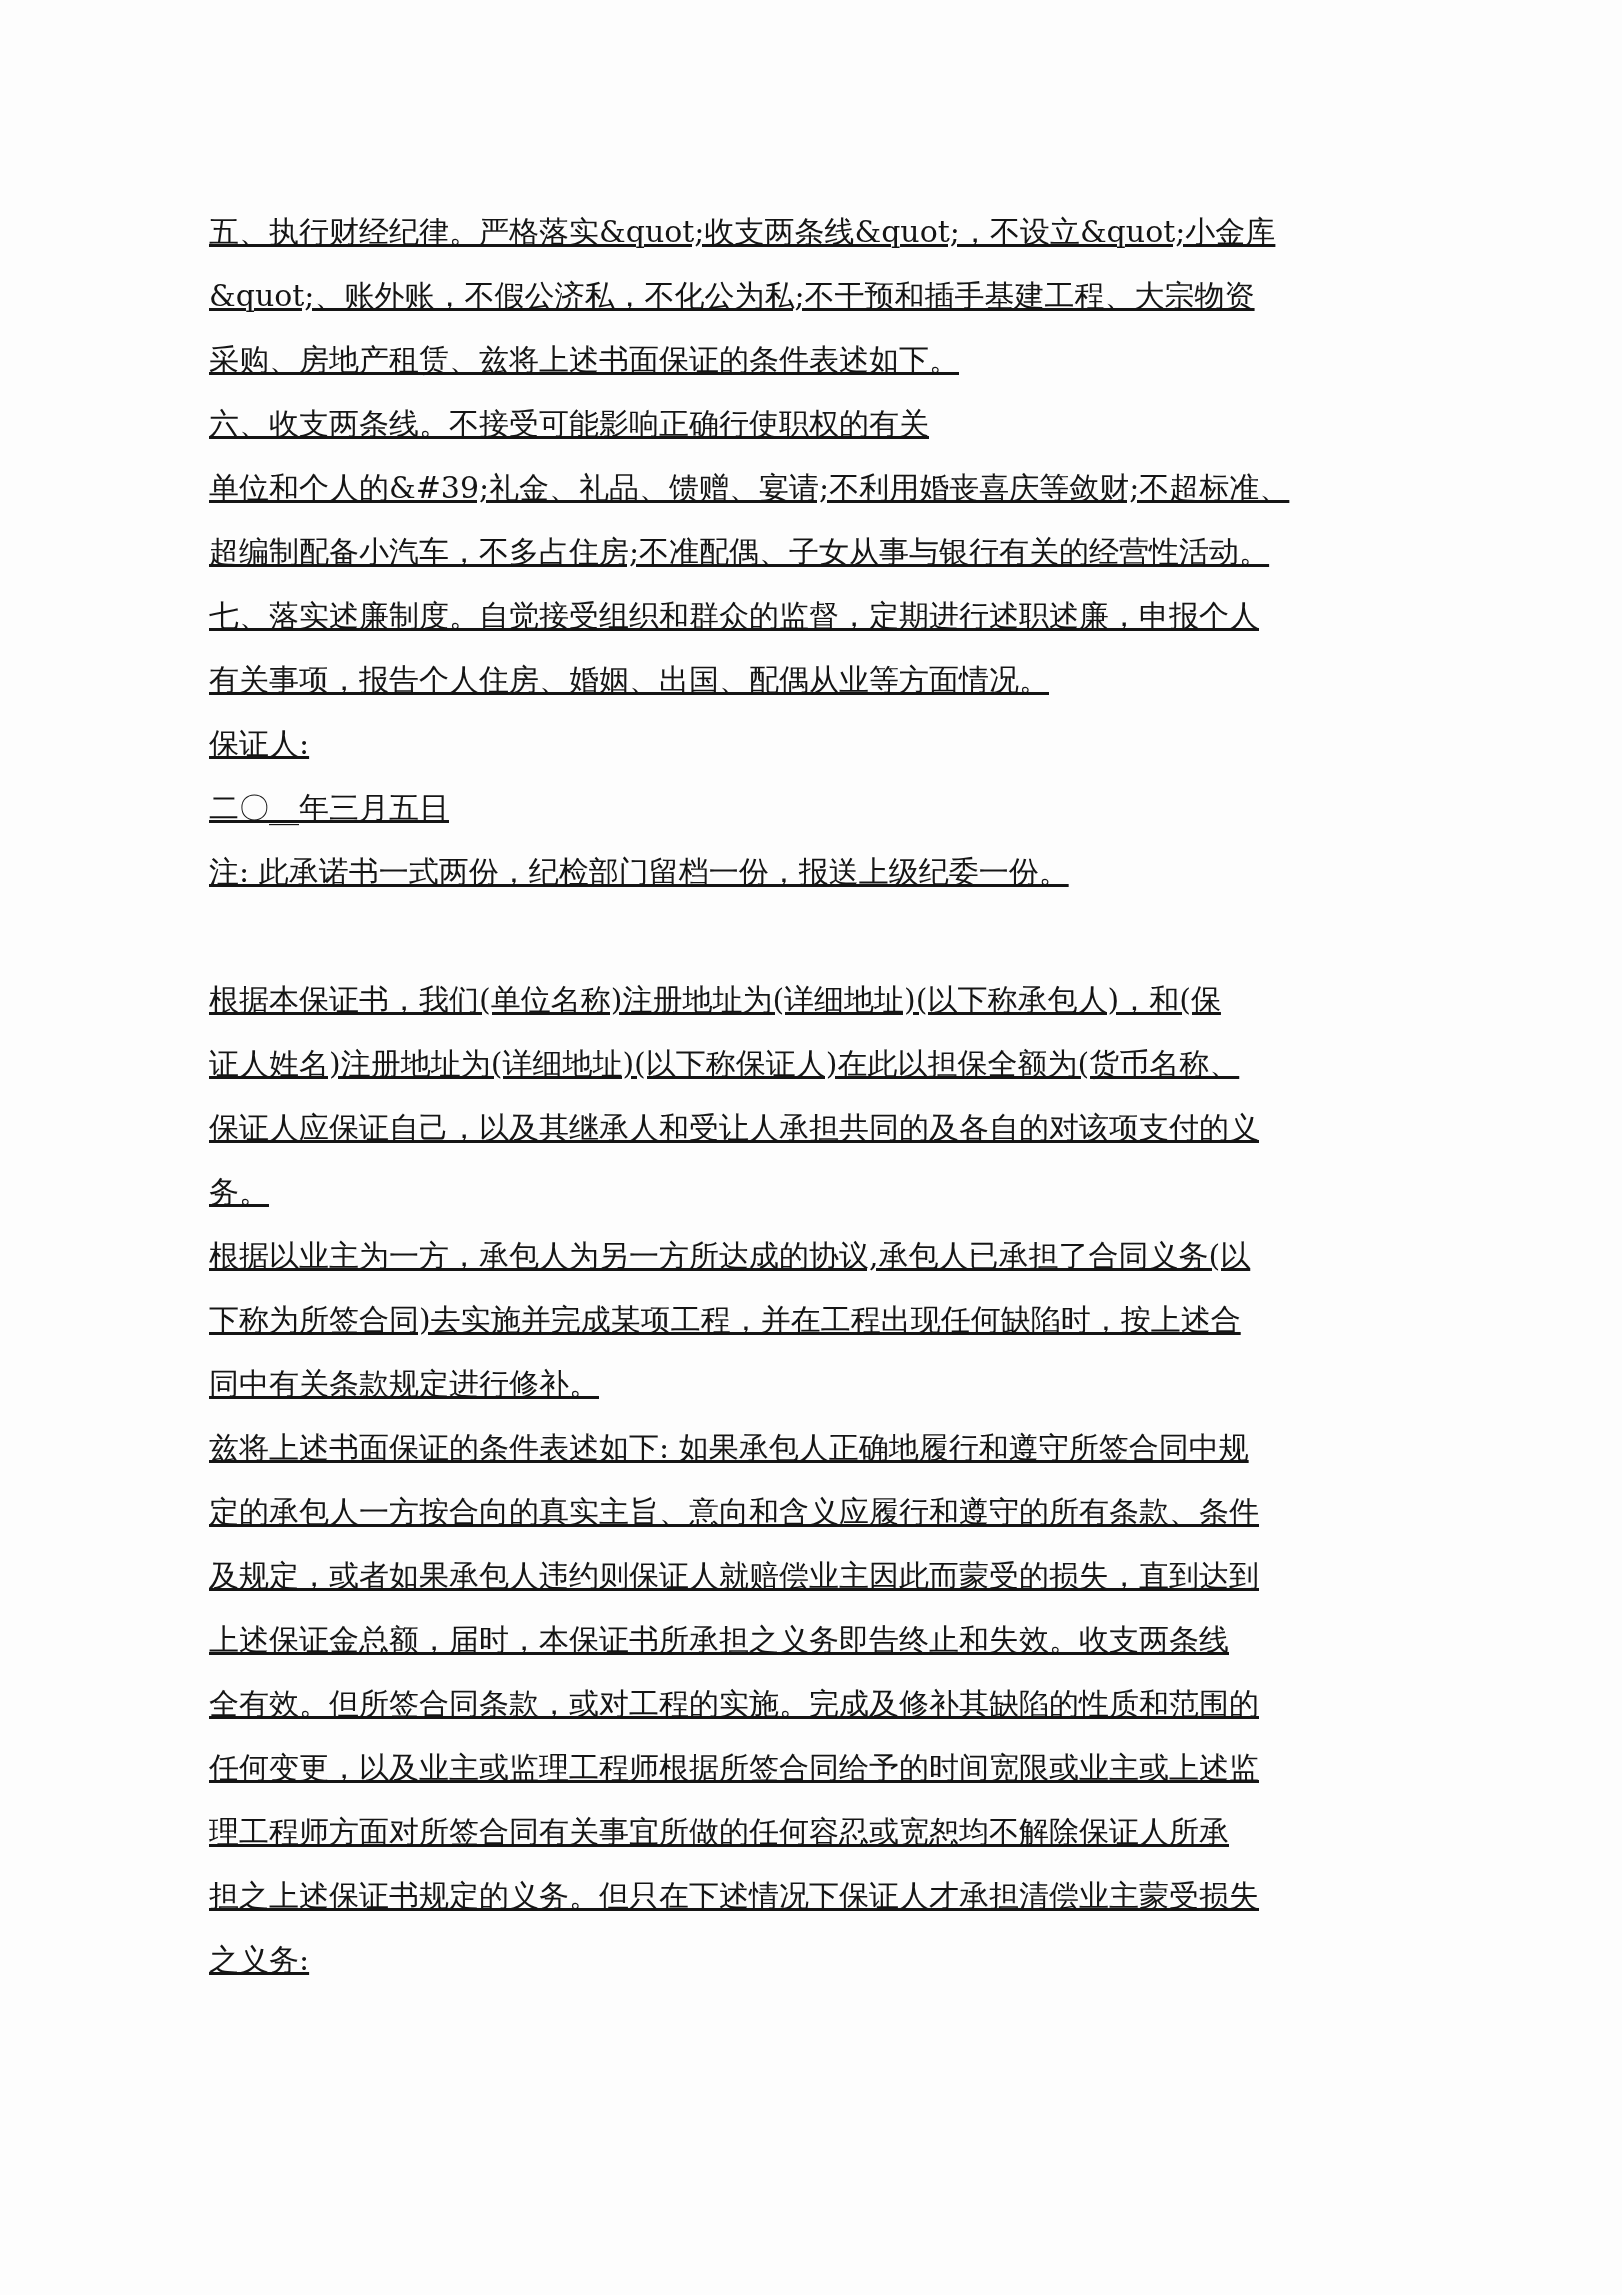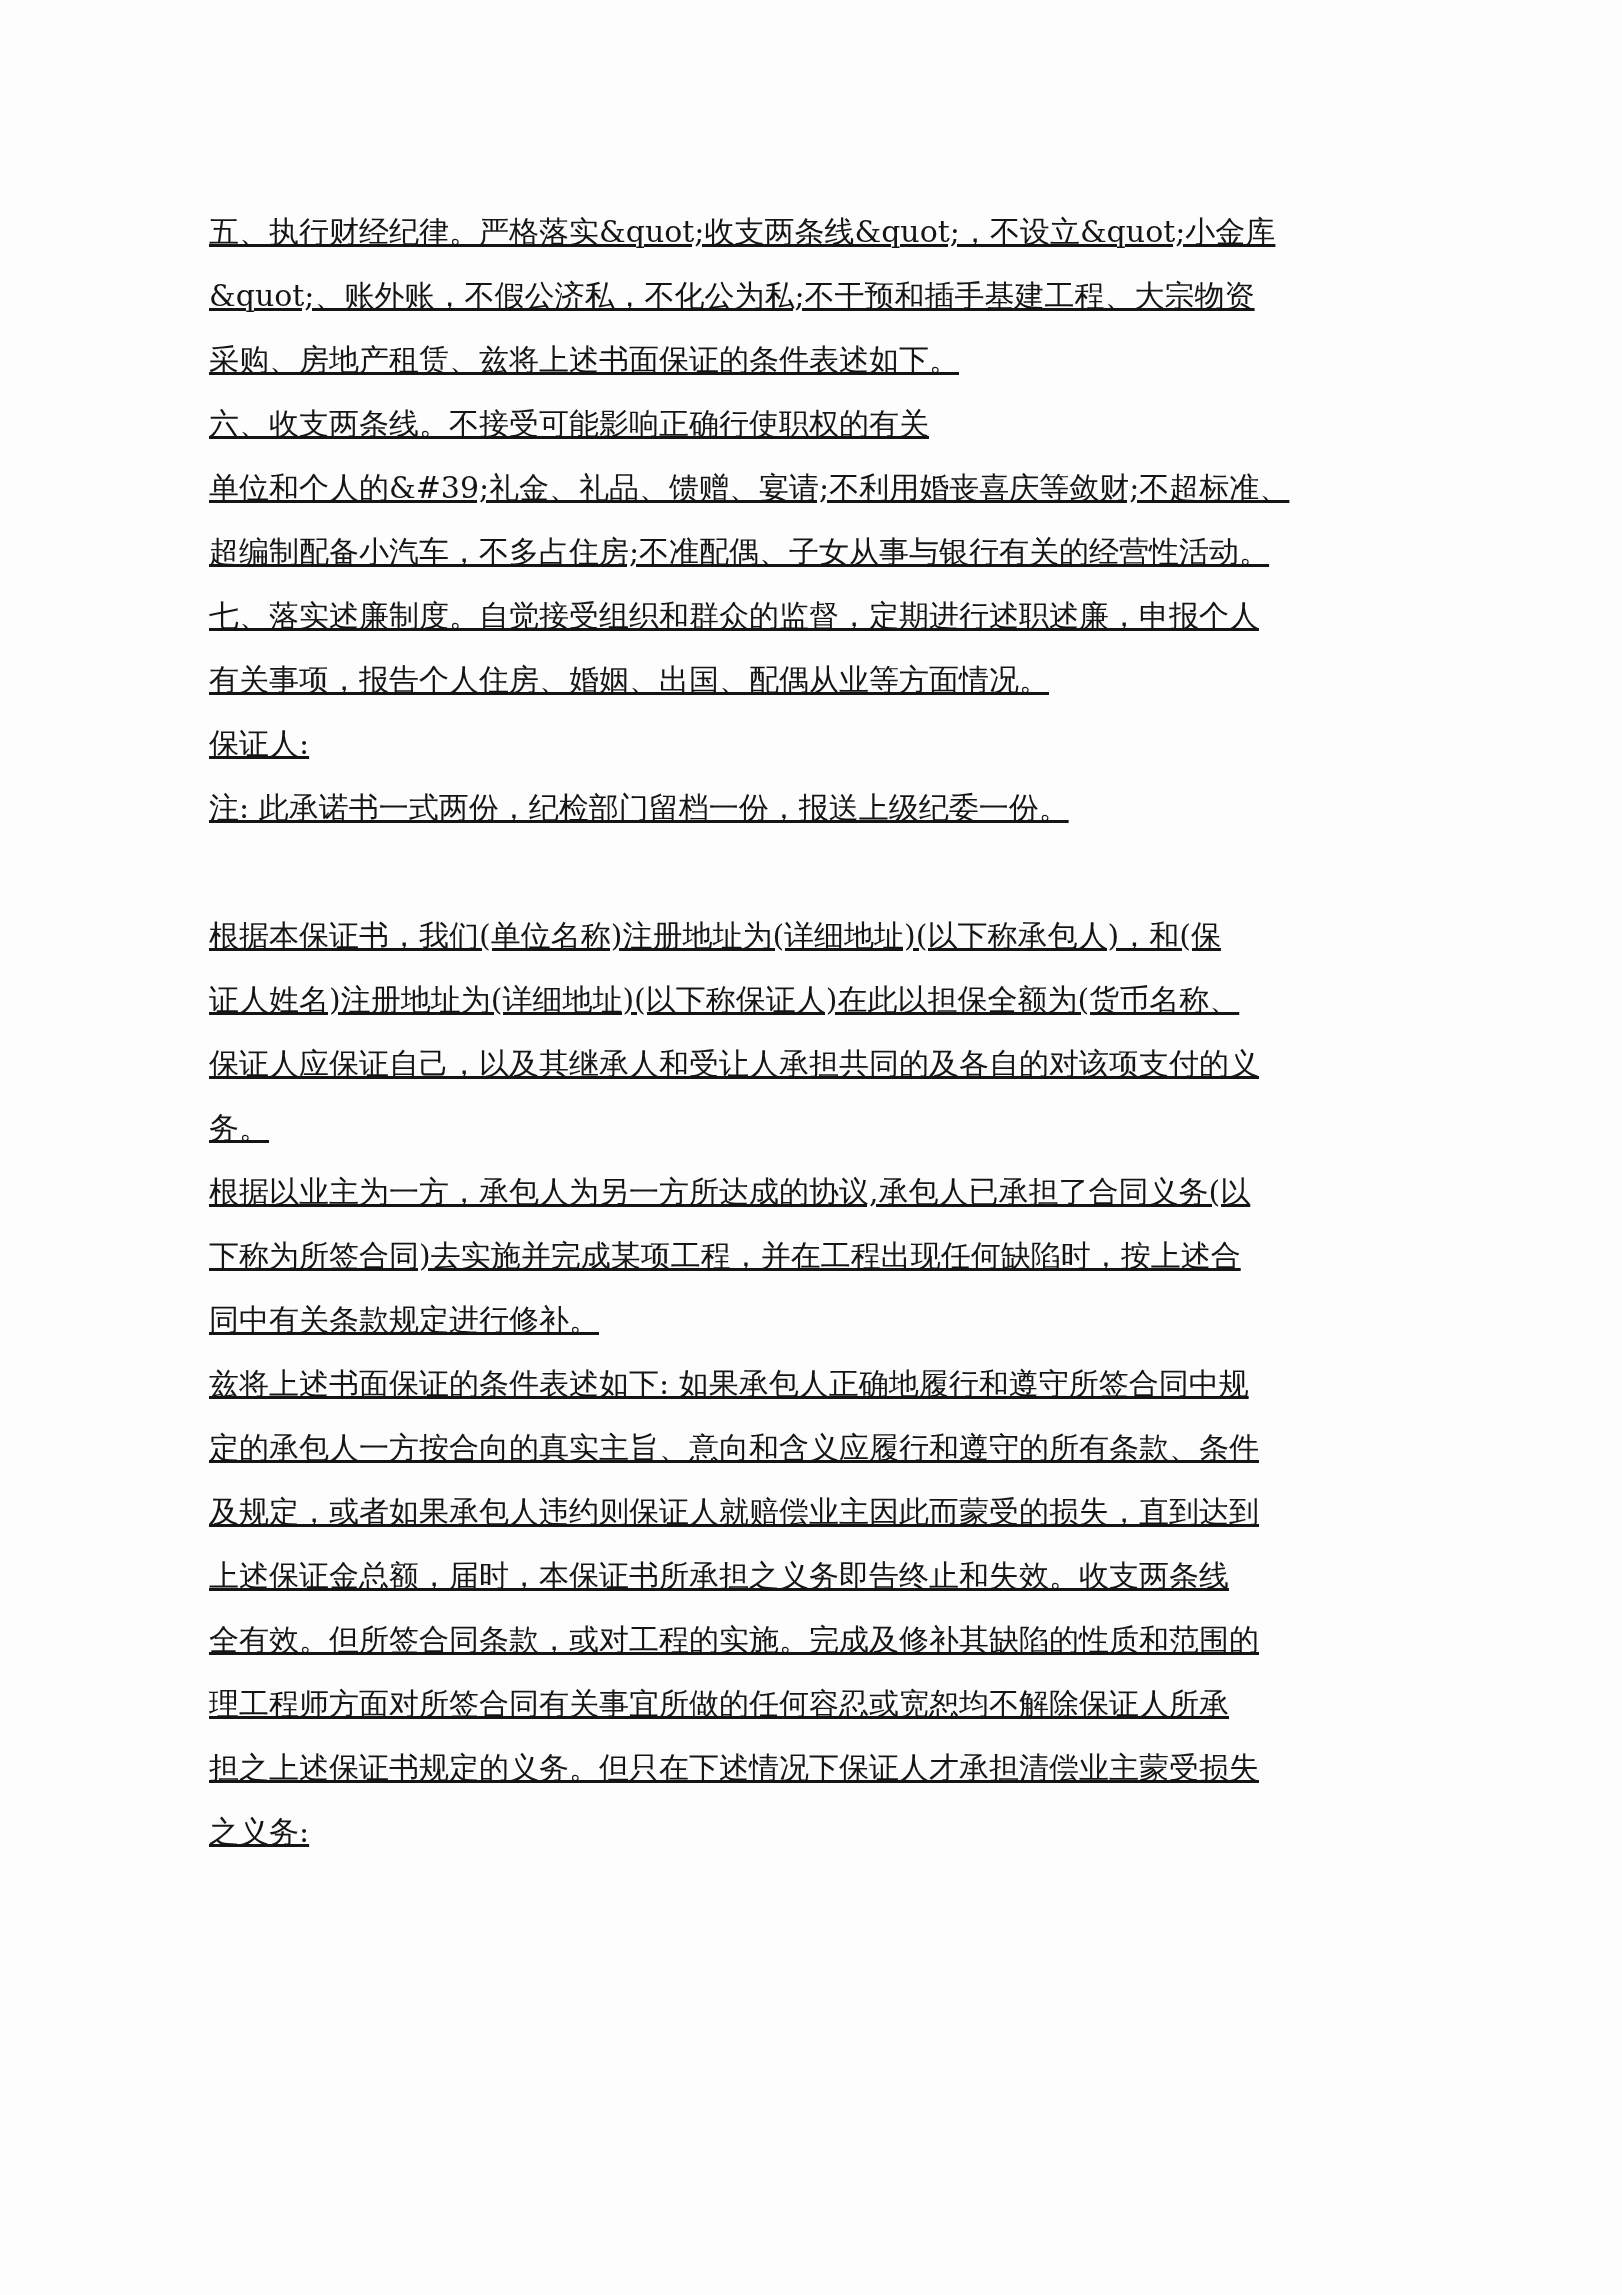--- a/index.html
+++ b/index.html
@@ -45,32 +45,34 @@
   <div class="text-block">
     <div class="line">五、执行财经纪律。严格落实&amp;quot;收支两条线&amp;quot;，不设立&amp;quot;小金库</div>
     <div class="line">&amp;quot;、账外账，不假公济私，不化公为私;不干预和插手基建工程、大宗物资</div>
     <div class="line">采购、房地产租赁、兹将上述书面保证的条件表述如下。</div>
     <div class="line">六、收支两条线。不接受可能影响正确行使职权的有关</div>
     <div class="line">单位和个人的&amp;#39;礼金、礼品、馈赠、宴请;不利用婚丧喜庆等敛财;不超标准、</div>
     <div class="line">超编制配备小汽车，不多占住房;不准配偶、子女从事与银行有关的经营性活动。</div>
     <div class="line">七、落实述廉制度。自觉接受组织和群众的监督，定期进行述职述廉，申报个人</div>
     <div class="line">有关事项，报告个人住房、婚姻、出国、配偶从业等方面情况。</div>
     <div class="line">保证人:</div>
+    <div class="line">二〇__年三月五日</div>
     <div class="line">注: 此承诺书一式两份，纪检部门留档一份，报送上级纪委一份。</div>
     <div class="line"></div>
     <div class="line">根据本保证书，我们(单位名称)注册地址为(详细地址)(以下称承包人)，和(保</div>
     <div class="line">证人姓名)注册地址为(详细地址)(以下称保证人)在此以担保全额为(货币名称、</div>
     <div class="line">保证人应保证自己，以及其继承人和受让人承担共同的及各自的对该项支付的义</div>
     <div class="line">务。</div>
     <div class="line">根据以业主为一方，承包人为另一方所达成的协议,承包人已承担了合同义务(以</div>
     <div class="line">下称为所签合同)去实施并完成某项工程，并在工程出现任何缺陷时，按上述合</div>
     <div class="line">同中有关条款规定进行修补。</div>
     <div class="line">兹将上述书面保证的条件表述如下: 如果承包人正确地履行和遵守所签合同中规</div>
     <div class="line">定的承包人一方按合向的真实主旨、意向和含义应履行和遵守的所有条款、条件</div>
     <div class="line">及规定，或者如果承包人违约则保证人就赔偿业主因此而蒙受的损失，直到达到</div>
     <div class="line">上述保证金总额，届时，本保证书所承担之义务即告终止和失效。收支两条线</div>
     <div class="line">全有效。但所签合同条款，或对工程的实施。完成及修补其缺陷的性质和范围的</div>
+    <div class="line">任何变更，以及业主或监理工程师根据所签合同给予的时间宽限或业主或上述监</div>
     <div class="line">理工程师方面对所签合同有关事宜所做的任何容忍或宽恕均不解除保证人所承</div>
     <div class="line">担之上述保证书规定的义务。但只在下述情况下保证人才承担清偿业主蒙受损失</div>
     <div class="line">之义务:</div>
   </div>
 </div>
 
 
 </body></html>

